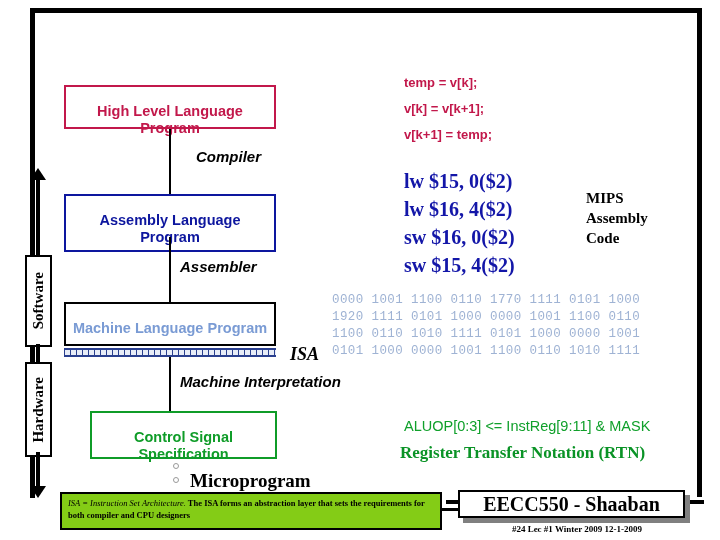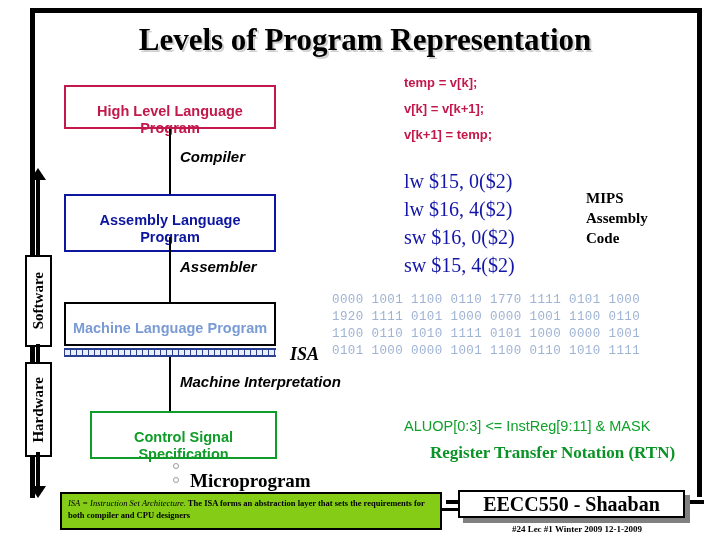--- a/index.html
+++ b/index.html
@@ -128,21 +128,21 @@
   
   .stage {
     position: absolute;
     font-family: "Liberation Sans", sans-serif;
     font-style: italic;
     font-weight: bold;
     font-size: 15px;
     color: #000000;
     white-space: nowrap;
   }
-  #st-compiler { left: 180px; top: 148px; font-style: italic; }
+  #st-compiler { left: 196px; top: 148px; font-style: italic; }
   #st-assembler { left: 180px; top: 258px; }
   #st-machineint { left: 180px; top: 373px; }
 
   
   .micro-dots {
     position: absolute;
     left: 173px; top: 463px;
     width: 5px; height: 30px;
   }
   .micro-dots i {
@@ -222,21 +222,21 @@
     font-family: "Liberation Sans", sans-serif;
     font-weight: bold;
     font-size: 13px;
     line-height: 26px;
     color: #c2184b;
   }
   .asm-code {
     position: absolute;
     left: 404px; top: 167px;
     font-family: "Liberation Serif", serif;
-    font-weight: normal;
+    font-weight: bold;
     font-size: 20px;
     line-height: 28px;
     color: #1316a8;
     white-space: nowrap;
   }
   .asm-caption {
     position: absolute;
     left: 586px; top: 188px;
     font-family: "Liberation Serif", serif;
     font-weight: bold;
@@ -263,21 +263,20 @@
     white-space: nowrap;
   }
   .rtn-title {
     position: absolute;
     left: 400px; top: 443px;
     font-family: "Liberation Serif", serif;
     font-weight: bold;
     font-size: 17px;
     color: #0a9326;
     white-space: nowrap;
-    margin-left: 30px;
   }
 
   
   .footnote {
     position: absolute;
     left: 60px; top: 492px;
     width: 382px; height: 38px;
     box-sizing: border-box;
     border: 2px solid #000000;
     background: #84cc16;
@@ -352,21 +351,20 @@
 </style>
 </head>
 <body>
 
 <div id="slide">
 
   <div class="frame-top"></div>
   <div class="frame-left"></div>
   <div class="frame-right"></div>
 
-  <div class="title">Levels of Program Representation</div>
 
   <div class="arrow-up"></div>
   <div class="spine-line" id="spine-up"></div>
   <div class="vbox" id="vbox-sw">
     <span>Software</span>
   </div>
   <div class="spine-line" id="spine-mid"></div>
   <div class="vbox" id="vbox-hw">
     <span>Hardware</span>
   </div>

